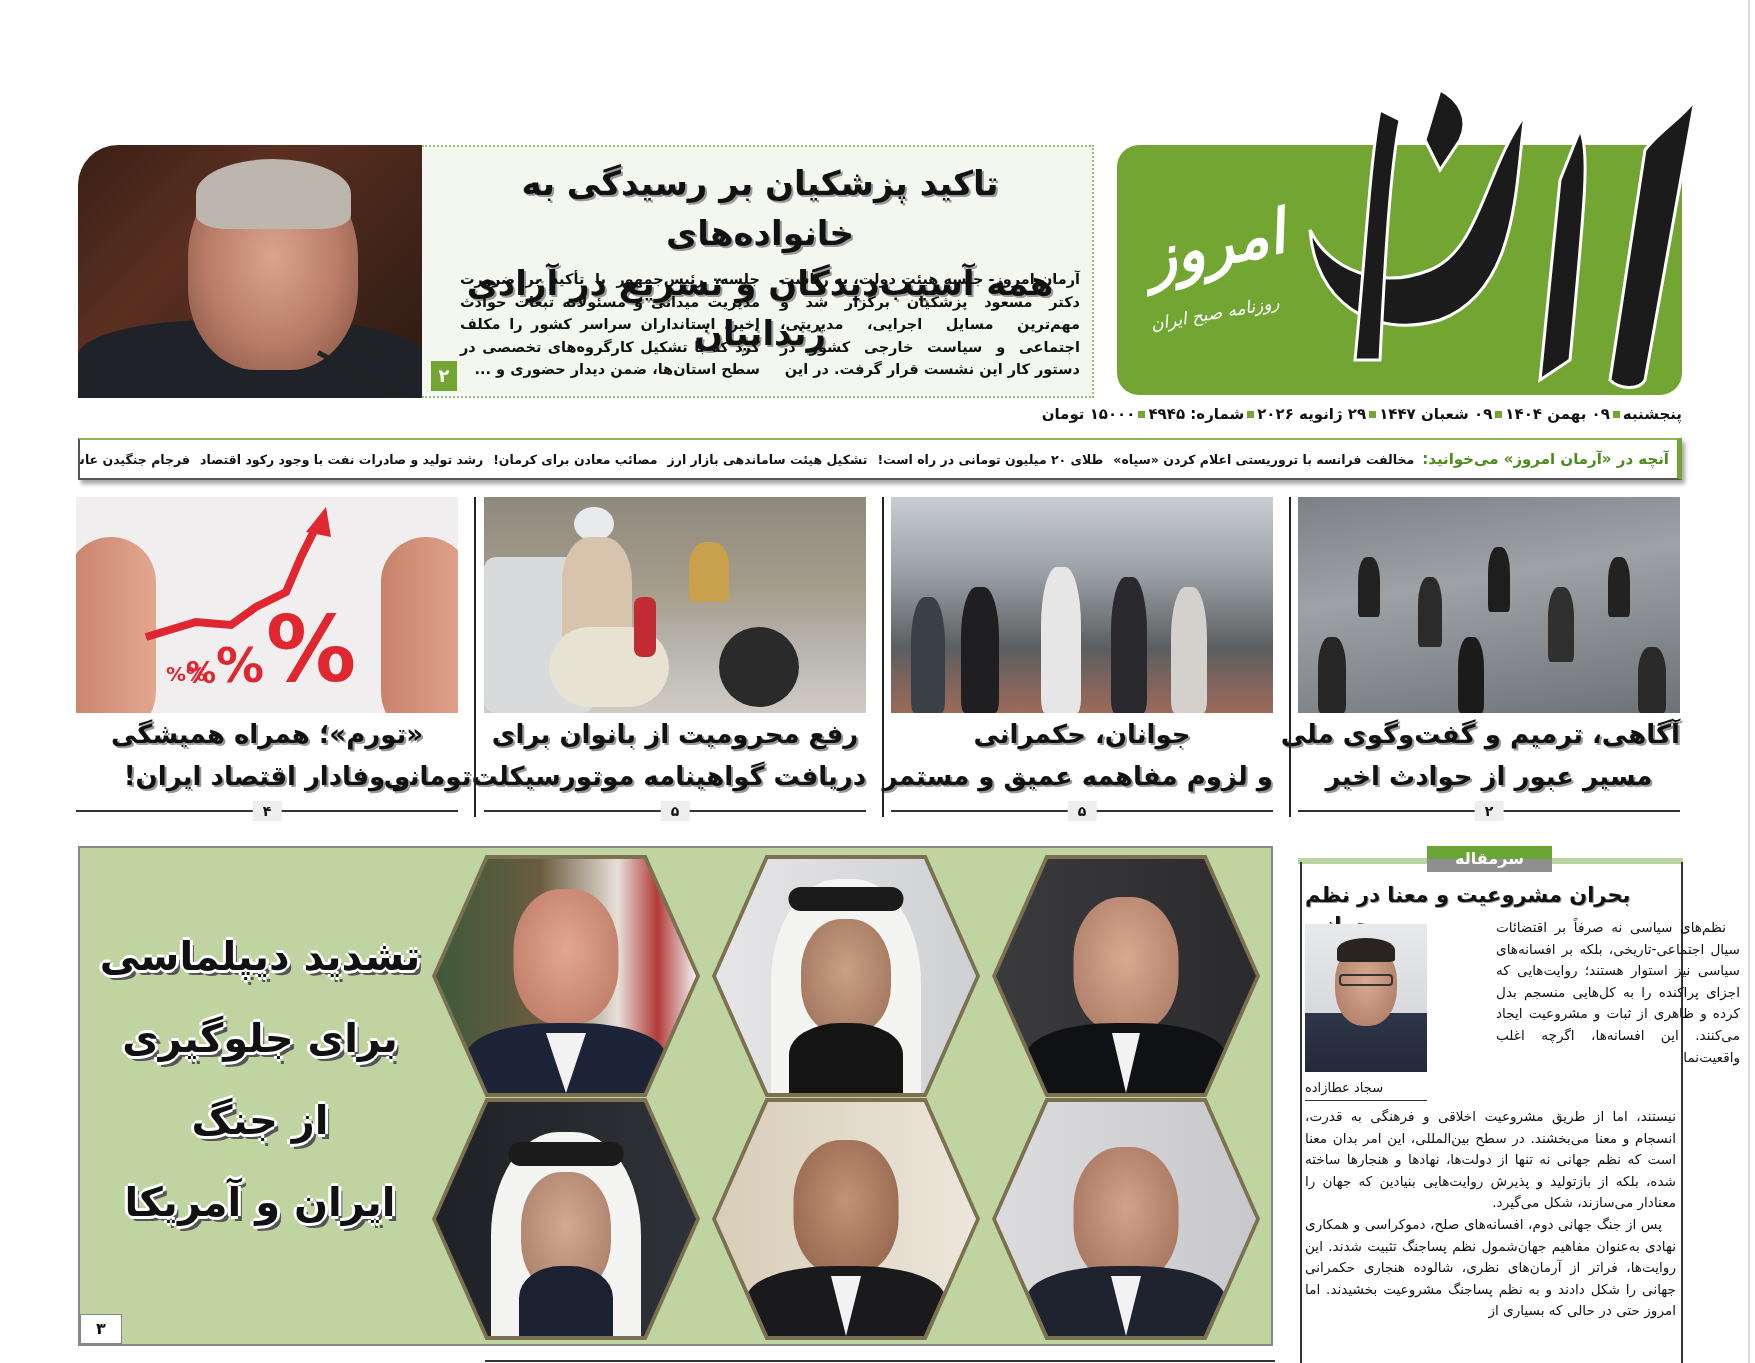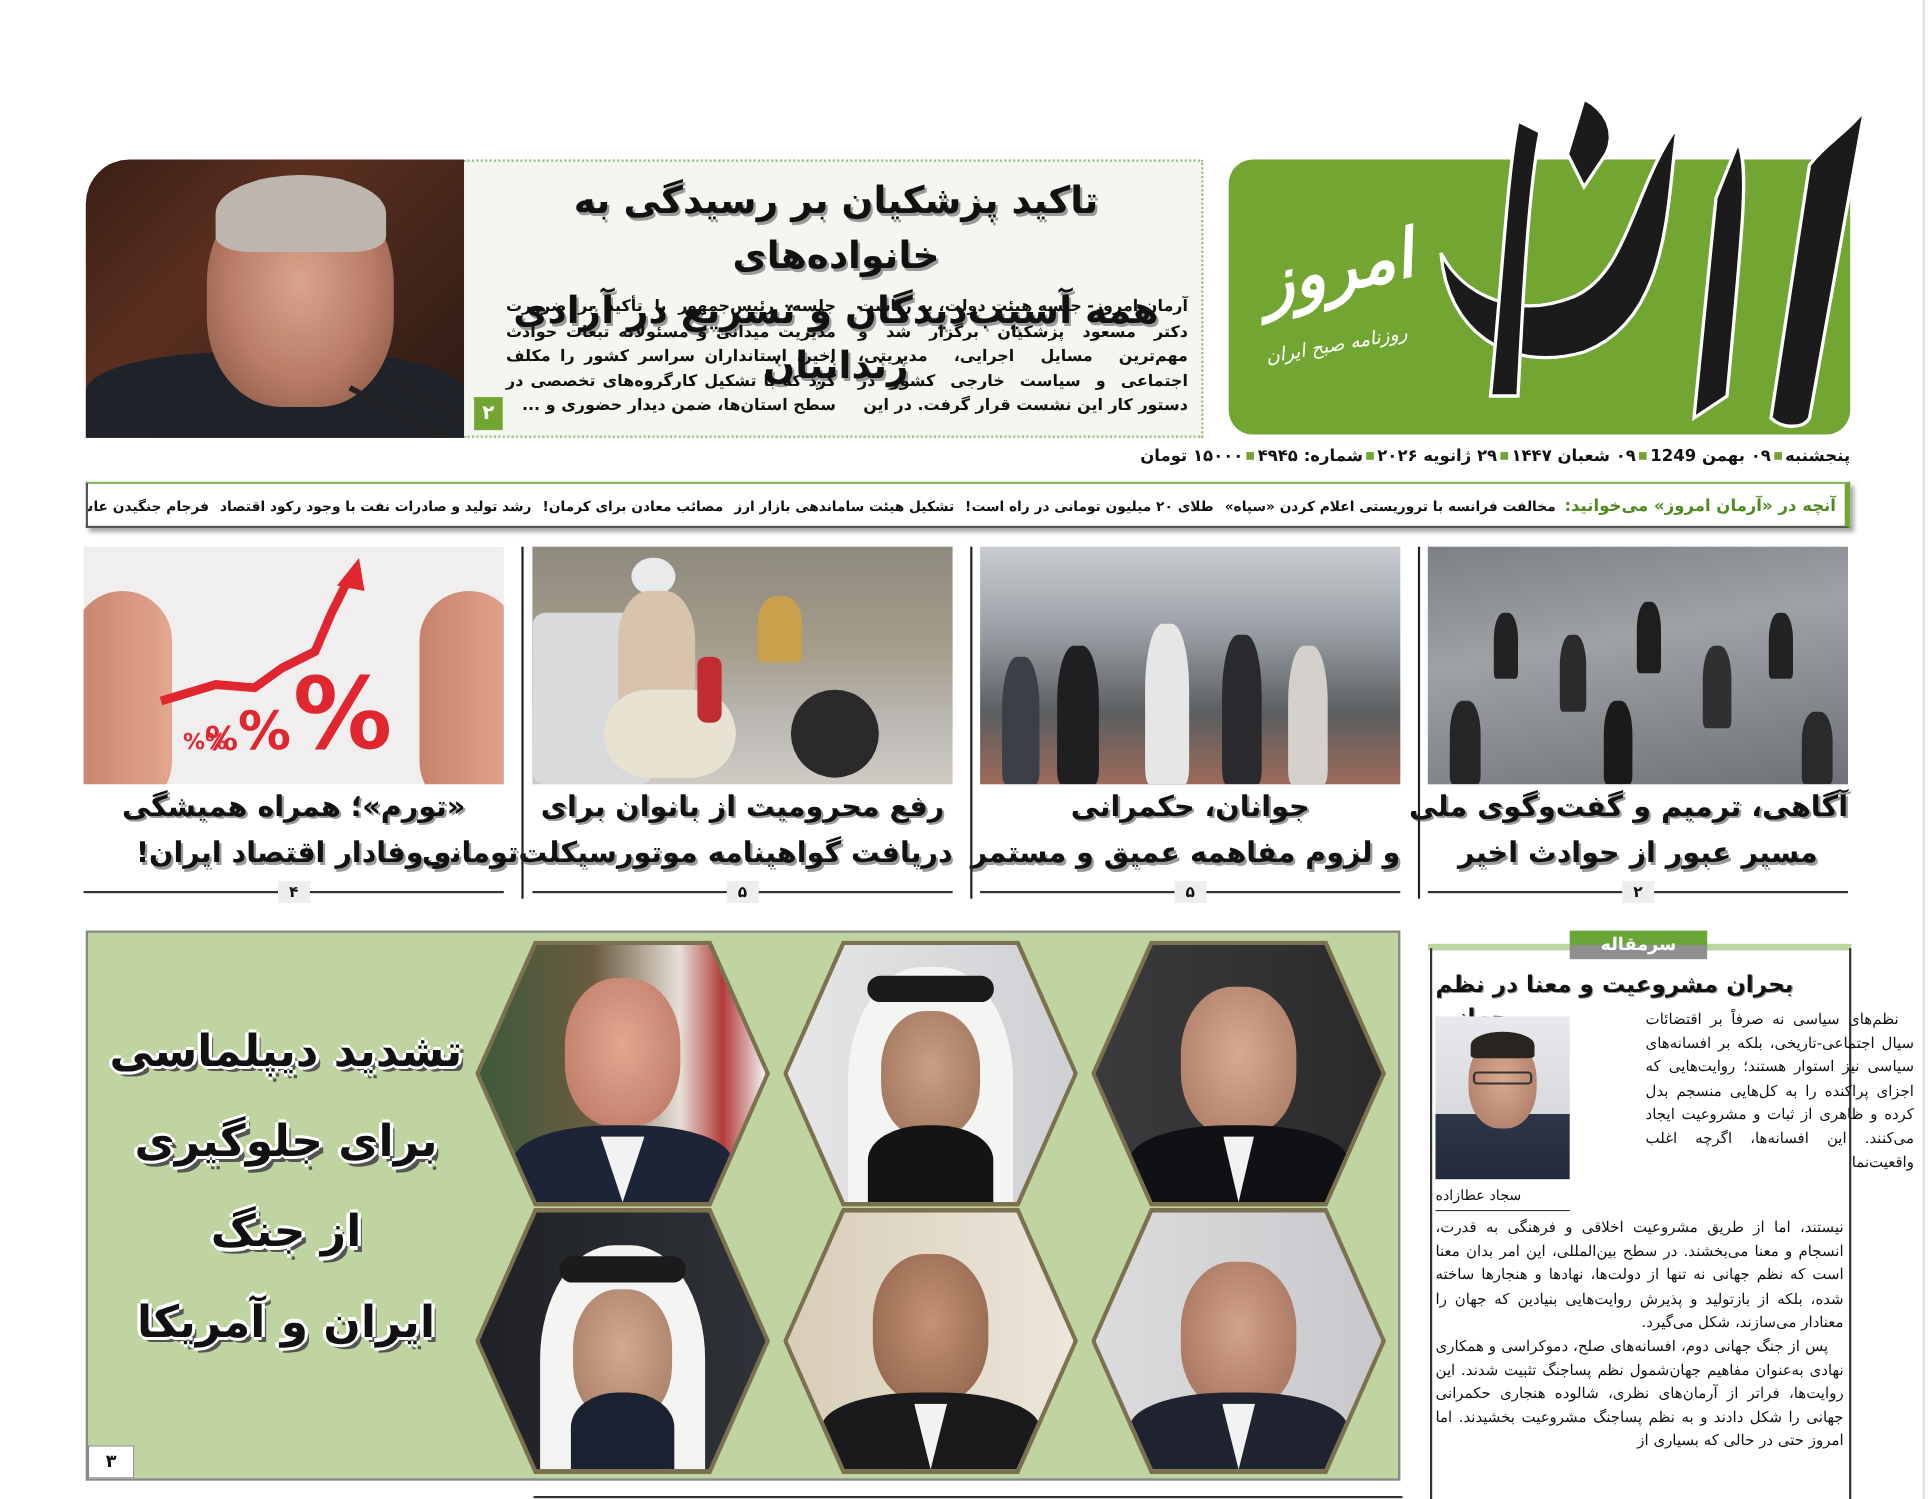--- a/index.html
+++ b/index.html
@@ -97,21 +97,21 @@
   <path d="M300 30 C320 40 330 60 320 80 L300 110 L285 80 Z" fill="#1b1b1b" stroke="#fff" stroke-width="3"></path>
   <path d="M385 55 C375 120 380 230 300 260 C230 280 175 240 170 170 C190 210 240 230 290 210 C340 190 345 110 385 55 Z" fill="#1b1b1b" stroke="#fff" stroke-width="3"></path>
   <path d="M240 50 C230 100 225 200 215 300 L240 300 C245 200 250 110 260 60 Z" fill="#1b1b1b" stroke="#fff" stroke-width="3"></path>
 </svg>
 <div class="mast-sub">
   <span class="emrooz">امروز</span>
   <span class="tag">روزنامه صبح ایران</span>
 </div>
 
 <div class="dateline">
-  <span>پنجشنبه</span><span class="sq"></span><span>۰۹ بهمن 1249</span><span class="sq"></span><span>۰۹ شعبان ۱۴۴۷</span><span class="sq"></span><span>۲۹ ژانویه ۲۰۲۶</span><span class="sq"></span><span>شماره: ۴۹۴۵</span><span class="sq"></span><span>۱۵۰۰۰ تومان</span>
+  <span>پنجشنبه</span><span class="sq"></span><span>۰۹ بهمن ۱۴۰۴</span><span class="sq"></span><span>۰۹ شعبان ۱۴۴۷</span><span class="sq"></span><span>۲۹ ژانویه ۲۰۲۶</span><span class="sq"></span><span>شماره: ۴۹۴۵</span><span class="sq"></span><span>۱۵۰۰۰ تومان</span>
 </div>
 
 <div class="ticker">
   <span class="lead">آنچه در «آرمان امروز» می‌خوانید:</span>
   <span class="sq"></span>
     <span class="item">مخالفت فرانسه با تروریستی اعلام کردن «سپاه»</span>
   <span class="sq"></span>
     <span class="item">طلای ۲۰ میلیون تومانی در راه است!</span>
   <span class="sq"></span>
     <span class="item">تشکیل هیئت ساماندهی بازار ارز</span>

